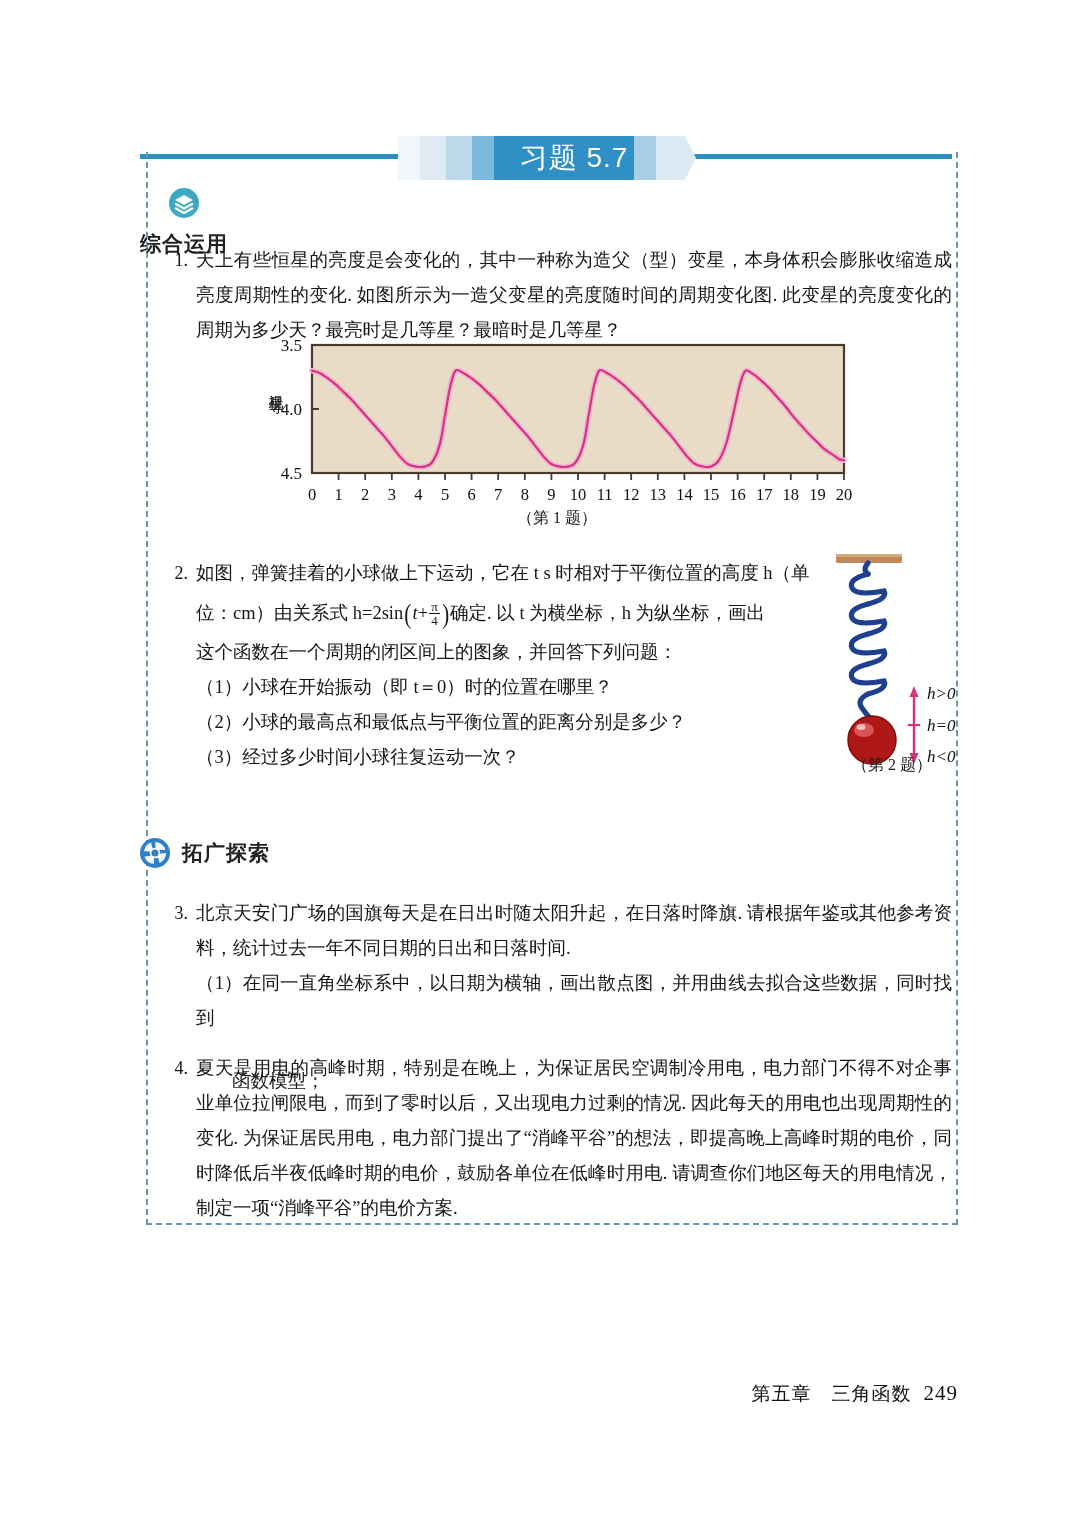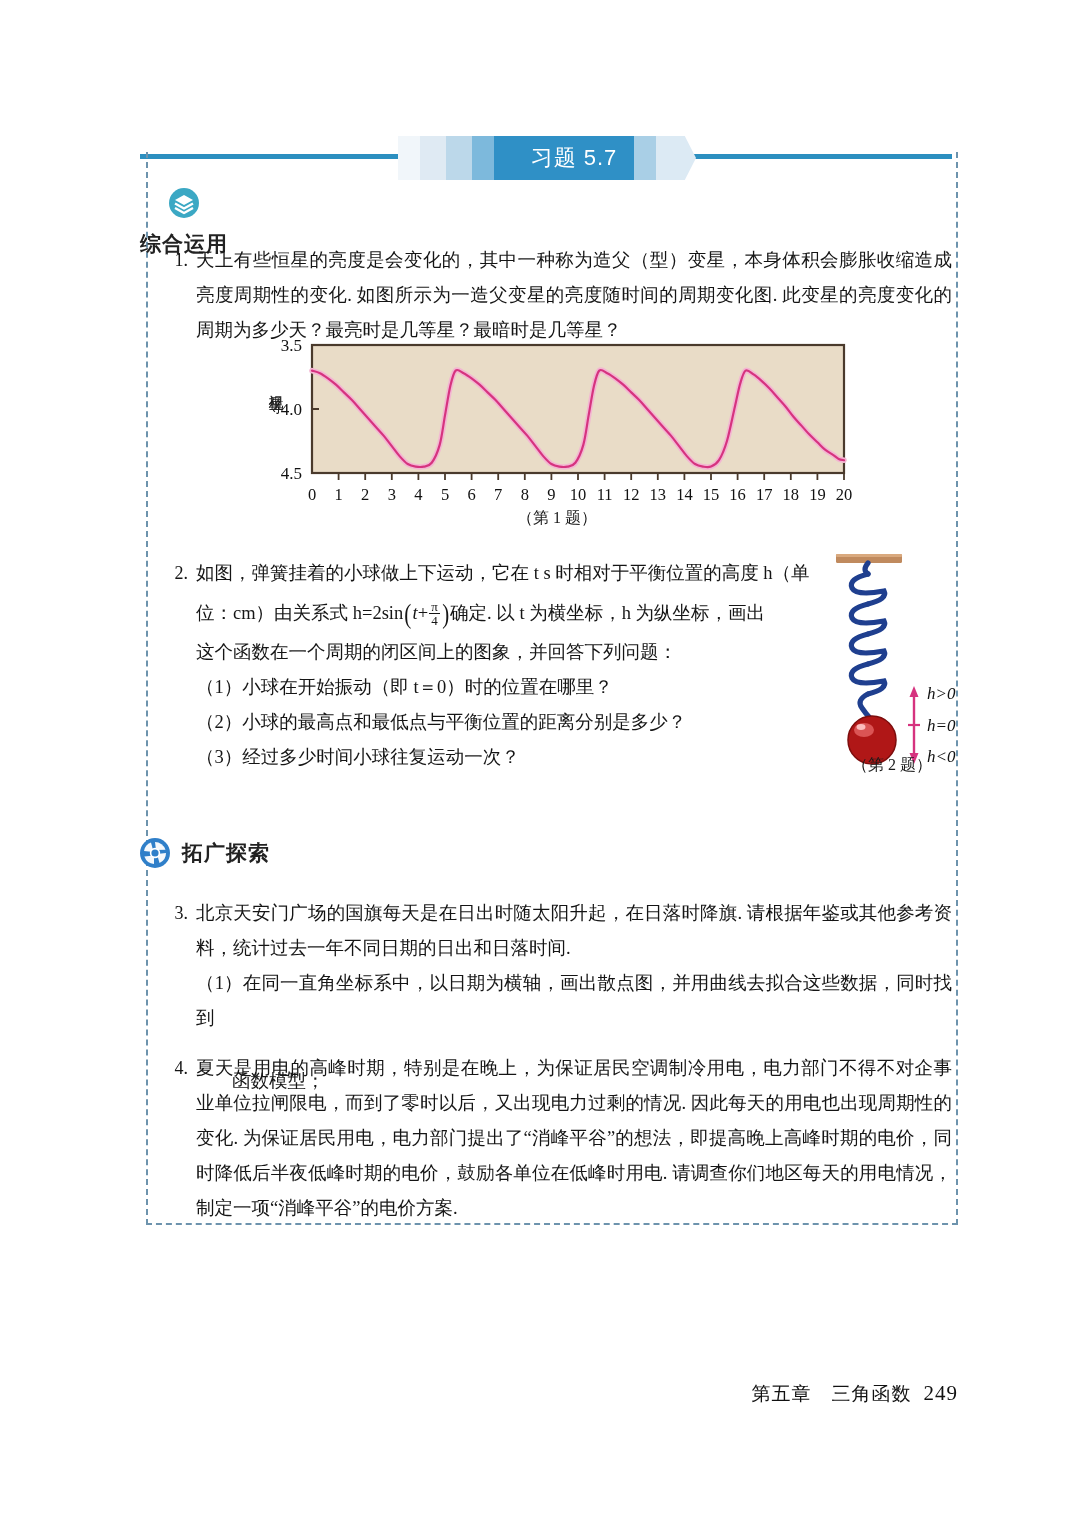--- a/index.html
+++ b/index.html
@@ -62,21 +62,21 @@
   .chev-r2 { left: 258px; width: 40px; background: #dceaf4; }
   .banner-title {
     position: absolute;
     left: 96px;
     top: 0;
     width: 160px;
     height: 44px;
     line-height: 44px;
     text-align: center;
     color: #ffffff;
-    font-size: 22px;
+    font-size: 28px;
     font-family: "Liberation Sans", sans-serif;
     letter-spacing: 1px;
   }
 
   
   .dashed-frame {
     position: absolute;
     left: 146px;
     top: 152px;
     width: 812px;

